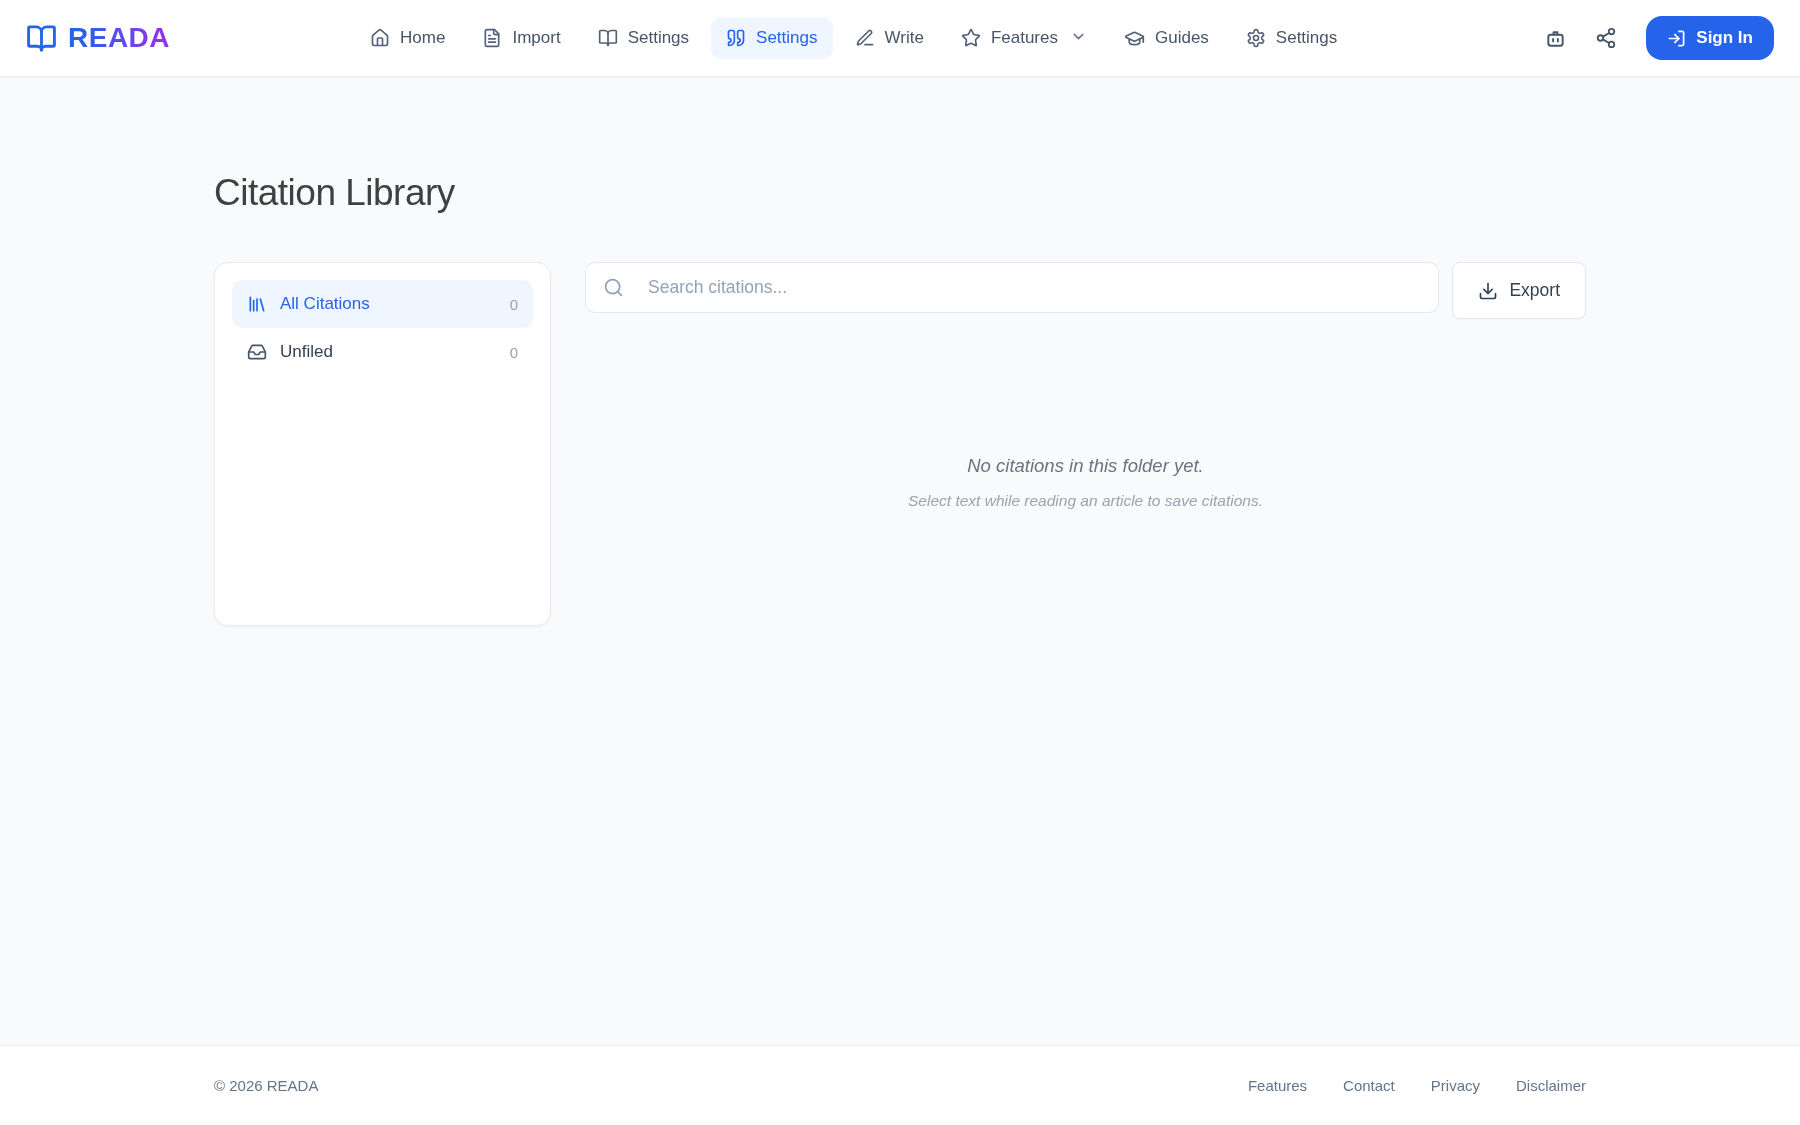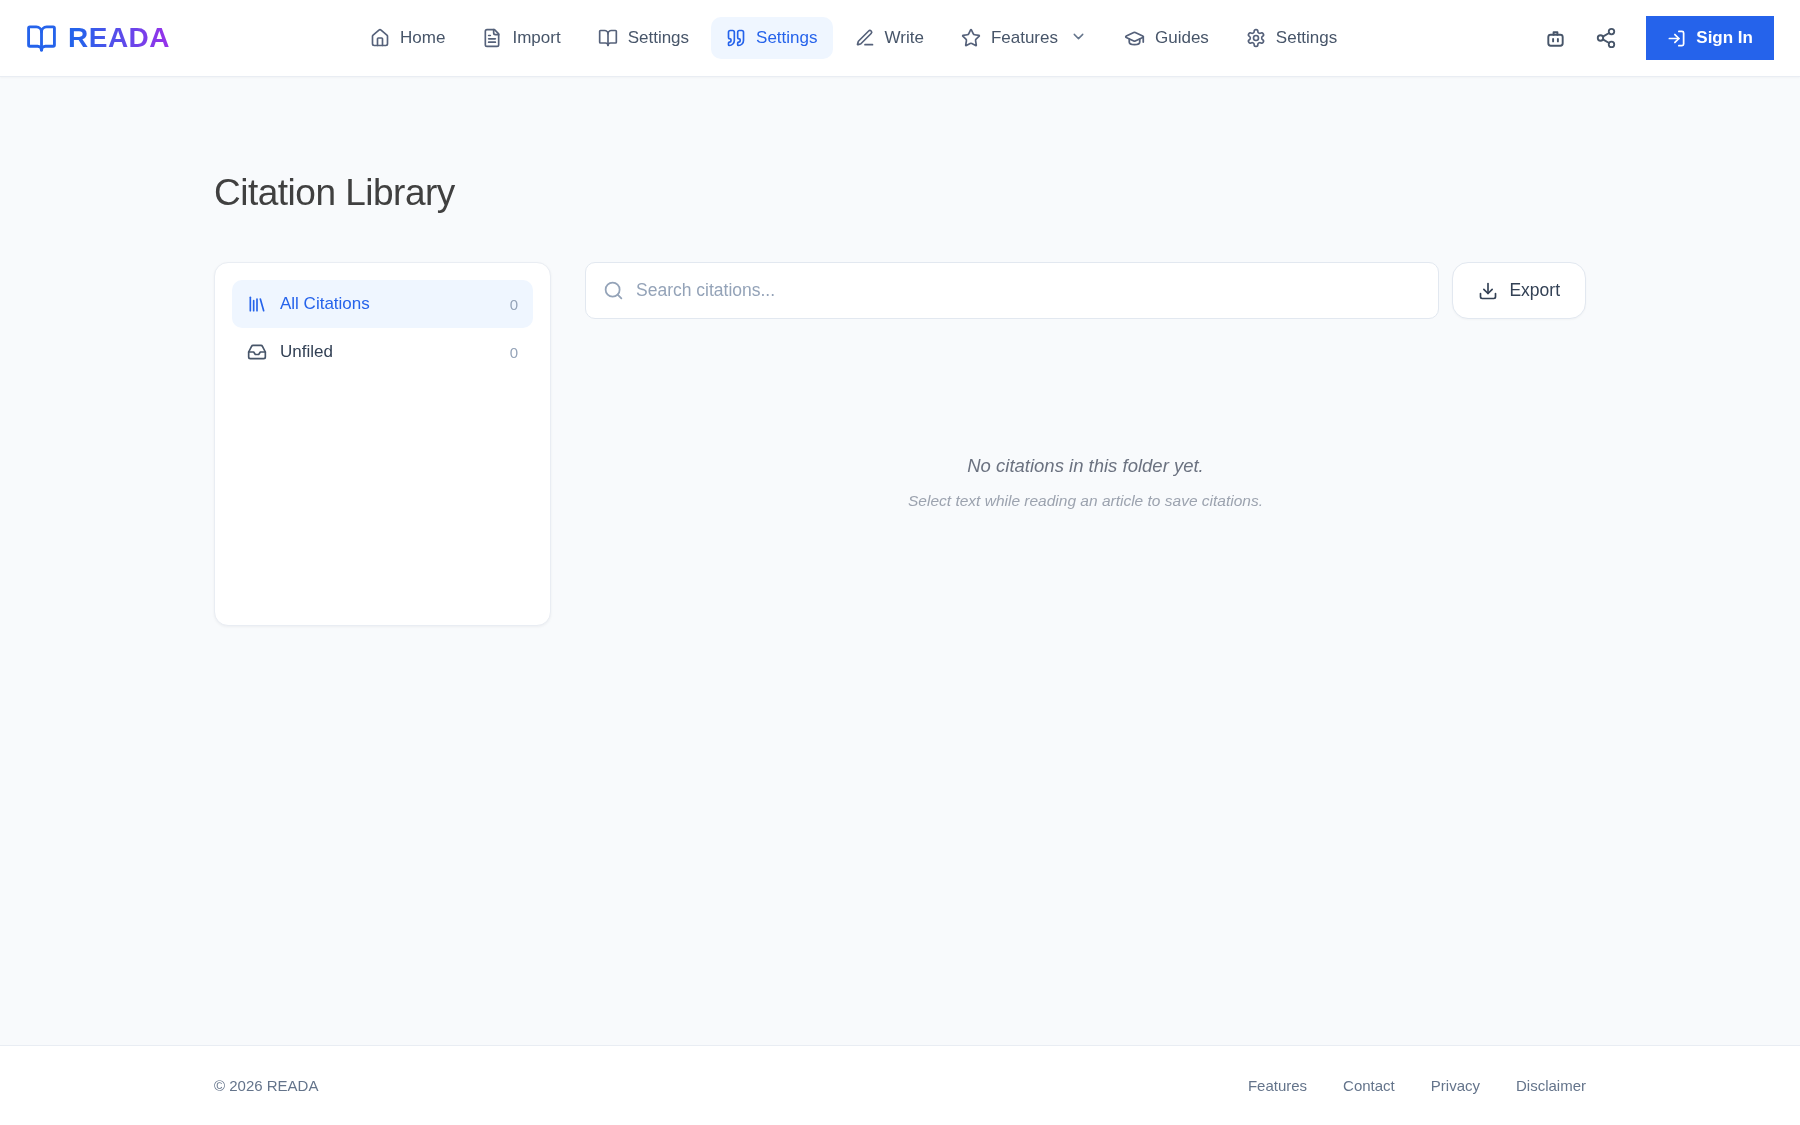--- a/index.html
+++ b/index.html
@@ -49,21 +49,21 @@
   }
   .nav-item svg { color: #55617a; }
   .nav-item.active { background: #eff6ff; color: #2563eb; }
   .nav-item.active svg { color: #2563eb; }
   .nav-item .chev { color: #64748b; margin-left: 2px; }
   .nav-right { display: flex; align-items: center; gap: 14px; }
   .icon-btn { padding: 7px; border-radius: 8px; cursor: pointer; color: #475569; background: none; border: none; }
   .signin-btn {
     display: flex; align-items: center; gap: 10px;
     background: #2563eb; color: #ffffff;
-    border: none; border-radius: 0;
+    border: none; border-radius: 16px;
     padding: 12px 21px;
     font-family: "Liberation Sans", sans-serif;
     font-size: 17px; font-weight: 700;
     cursor: pointer;
     margin-left: 8px;
   }
 
   
   main { flex: 1 1 auto; width: 100%; }
   .container { width: 1372px; margin: 0 auto; }
@@ -109,40 +109,40 @@
     cursor: pointer;
     background: none; border: none; width: 100%;
     font-family: "Liberation Sans", sans-serif;
   }
 
   
   .right-col { flex: 1 1 auto; }
   .toolbar-row { display: flex; gap: 13px; }
   .search-box {
     flex: 1 1 auto;
-    height: 57px;
+    height: 51px;
     background: #ffffff;
     border: 1px solid #e2e8f0;
     border-radius: 10px;
-    display: flex; align-items: center; gap: 12px;
+    display: flex; align-items: center; gap: 24px;
     padding: 0 17px;
   }
   .search-box svg { color: #94a3b8; flex: 0 0 auto; }
   .search-box input {
     flex: 1; border: none; outline: none;
     font-family: "Liberation Sans", sans-serif;
     font-size: 17.5px; color: #334155; background: transparent;
   }
   .search-box input::placeholder { color: #94a3b8; }
   .export-btn {
     height: 57px;
     display: flex; align-items: center; gap: 11px;
     background: #ffffff;
     border: 1px solid #e2e8f0;
-    border-radius: 16px;
+    border-radius: 8px;
     padding: 16px 25px;
     font-family: "Liberation Sans", sans-serif;
     font-size: 17.5px; color: #334155; font-weight: 500;
     cursor: pointer;
     box-shadow: 0 1px 2px rgba(15,23,42,.03);
   }
   .export-btn svg { color: #334155; }
 
   .empty-state { text-align: center; margin-top: 136px; font-style: italic; }
   .empty-title { font-size: 18.5px; color: #6b7280; margin-bottom: 15px; }

